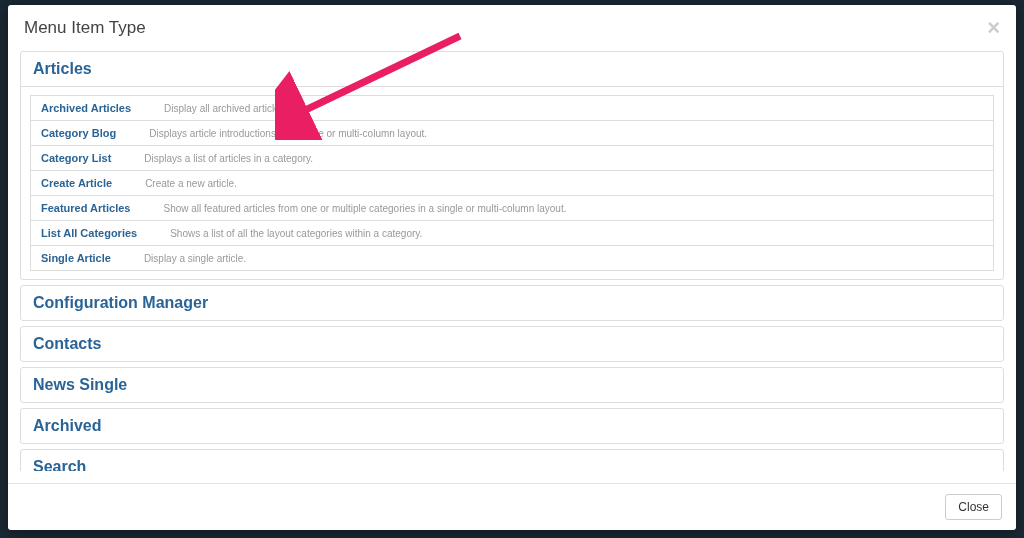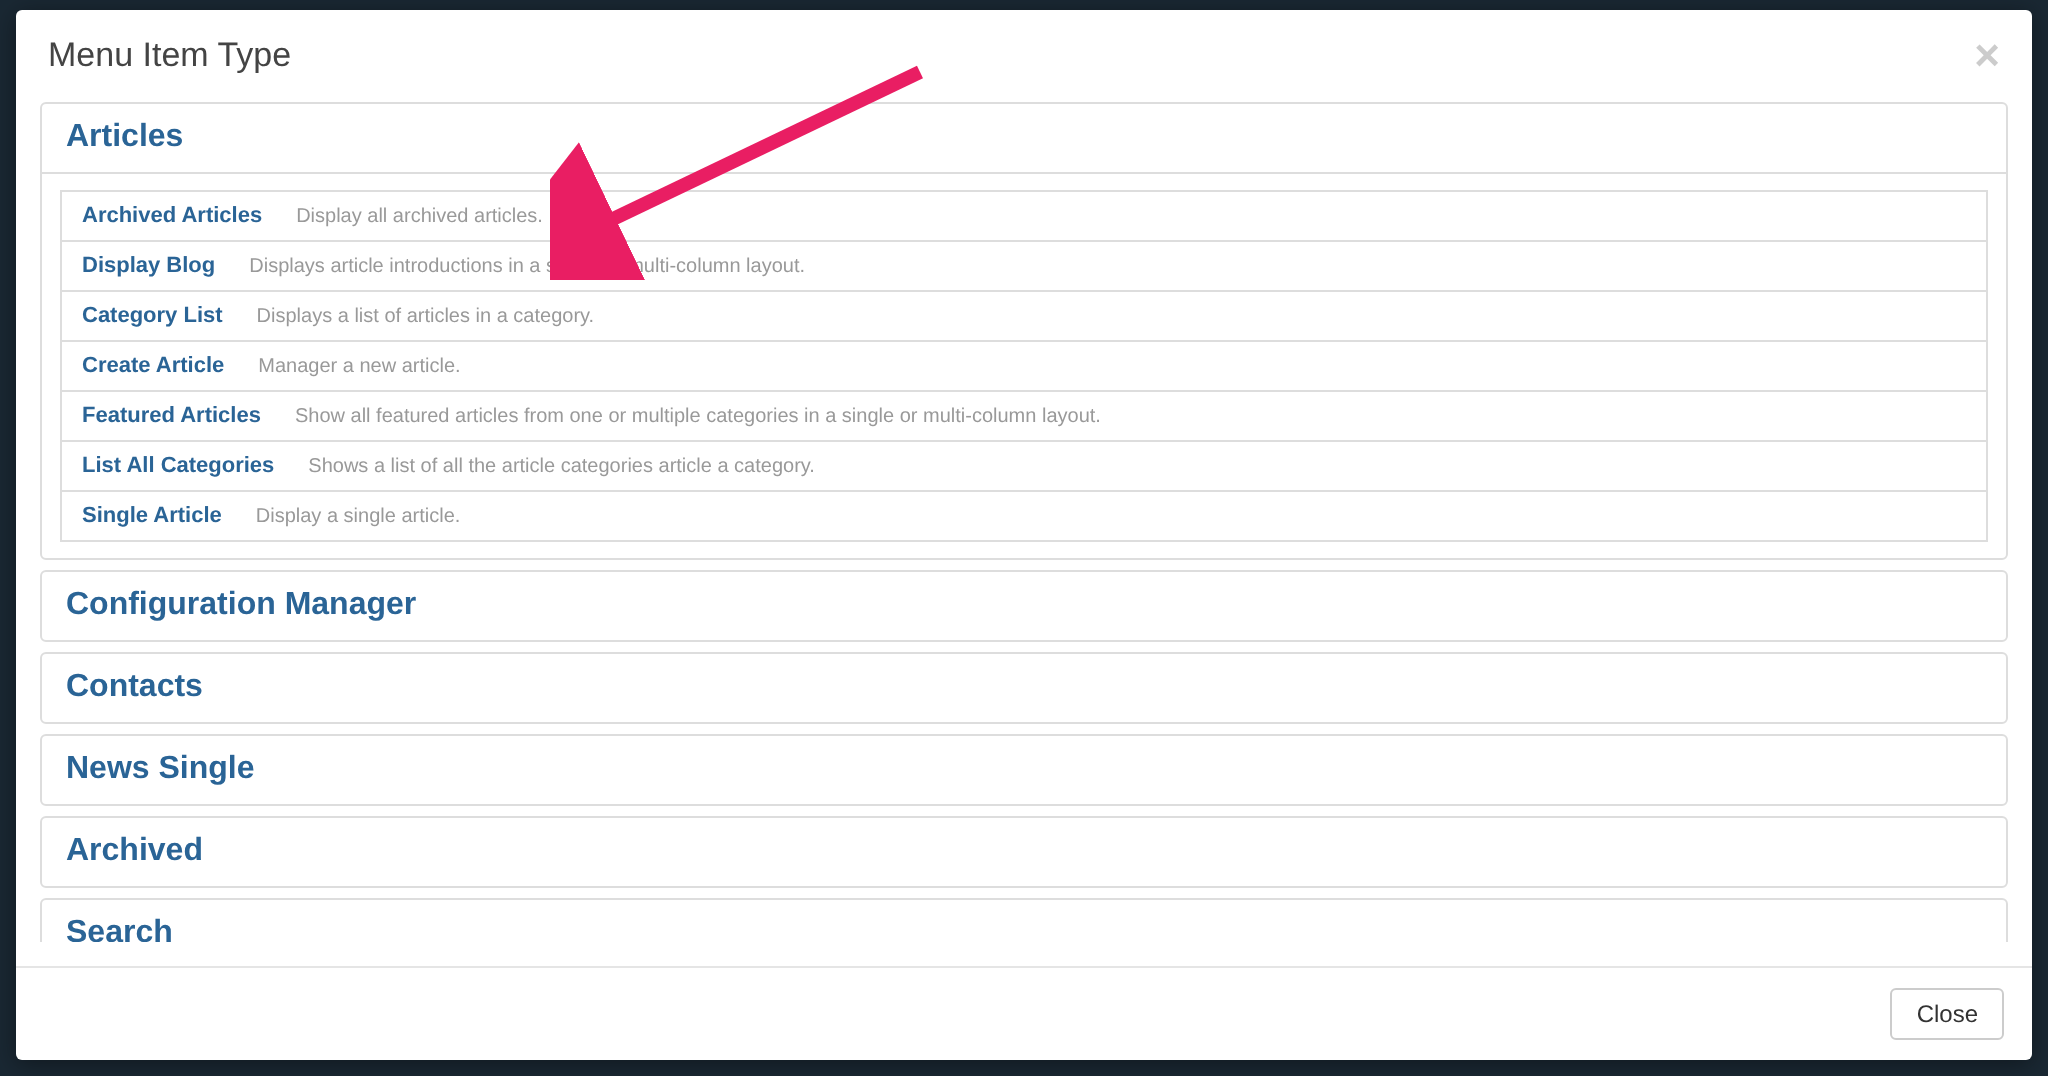--- a/index.html
+++ b/index.html
@@ -79,21 +79,21 @@
       flex-direction: column;
     }
     .sub-item {
       border: 1px solid #ddd;
       border-bottom: none;
       padding: 6px 10px;
       font-size: 11px;
       cursor: pointer;
       display: flex;
       align-items: baseline;
-      gap: 4px;
+      gap: 20px;
     }
     .sub-item:last-child {
       border-bottom: 1px solid #ddd;
     }
     .sub-item .link {
       color: #2a6496;
       font-weight: bold;
     }
     .sub-item .desc {
       color: #999;
@@ -135,38 +135,38 @@
 
     <div class="panel">
       <div class="panel-heading">Articles</div>
       <div class="panel-body">
         <div class="sub-panel-group">
           <div class="sub-item">
             <span class="link">Archived Articles</span>
             <span class="desc">Display all archived articles.</span>
           </div>
           <div class="sub-item">
-            <span class="link">Display Blog</span>
+            <span class="link">Category Blog</span>
             <span class="desc">Displays article introductions in a single or multi-column layout.</span>
           </div>
           <div class="sub-item">
             <span class="link">Category List</span>
             <span class="desc">Displays a list of articles in a category.</span>
           </div>
           <div class="sub-item">
             <span class="link">Create Article</span>
-            <span class="desc">Manager a new article.</span>
+            <span class="desc">Create a new article.</span>
           </div>
           <div class="sub-item">
             <span class="link">Featured Articles</span>
             <span class="desc">Show all featured articles from one or multiple categories in a single or multi-column layout.</span>
           </div>
           <div class="sub-item">
             <span class="link">List All Categories</span>
-            <span class="desc">Shows a list of all the article categories article a category.</span>
+            <span class="desc">Shows a list of all the layout categories within a category.</span>
           </div>
           <div class="sub-item">
             <span class="link">Single Article</span>
             <span class="desc">Display a single article.</span>
           </div>
         </div>
       </div>
     </div>
 
     <div class="panel">

